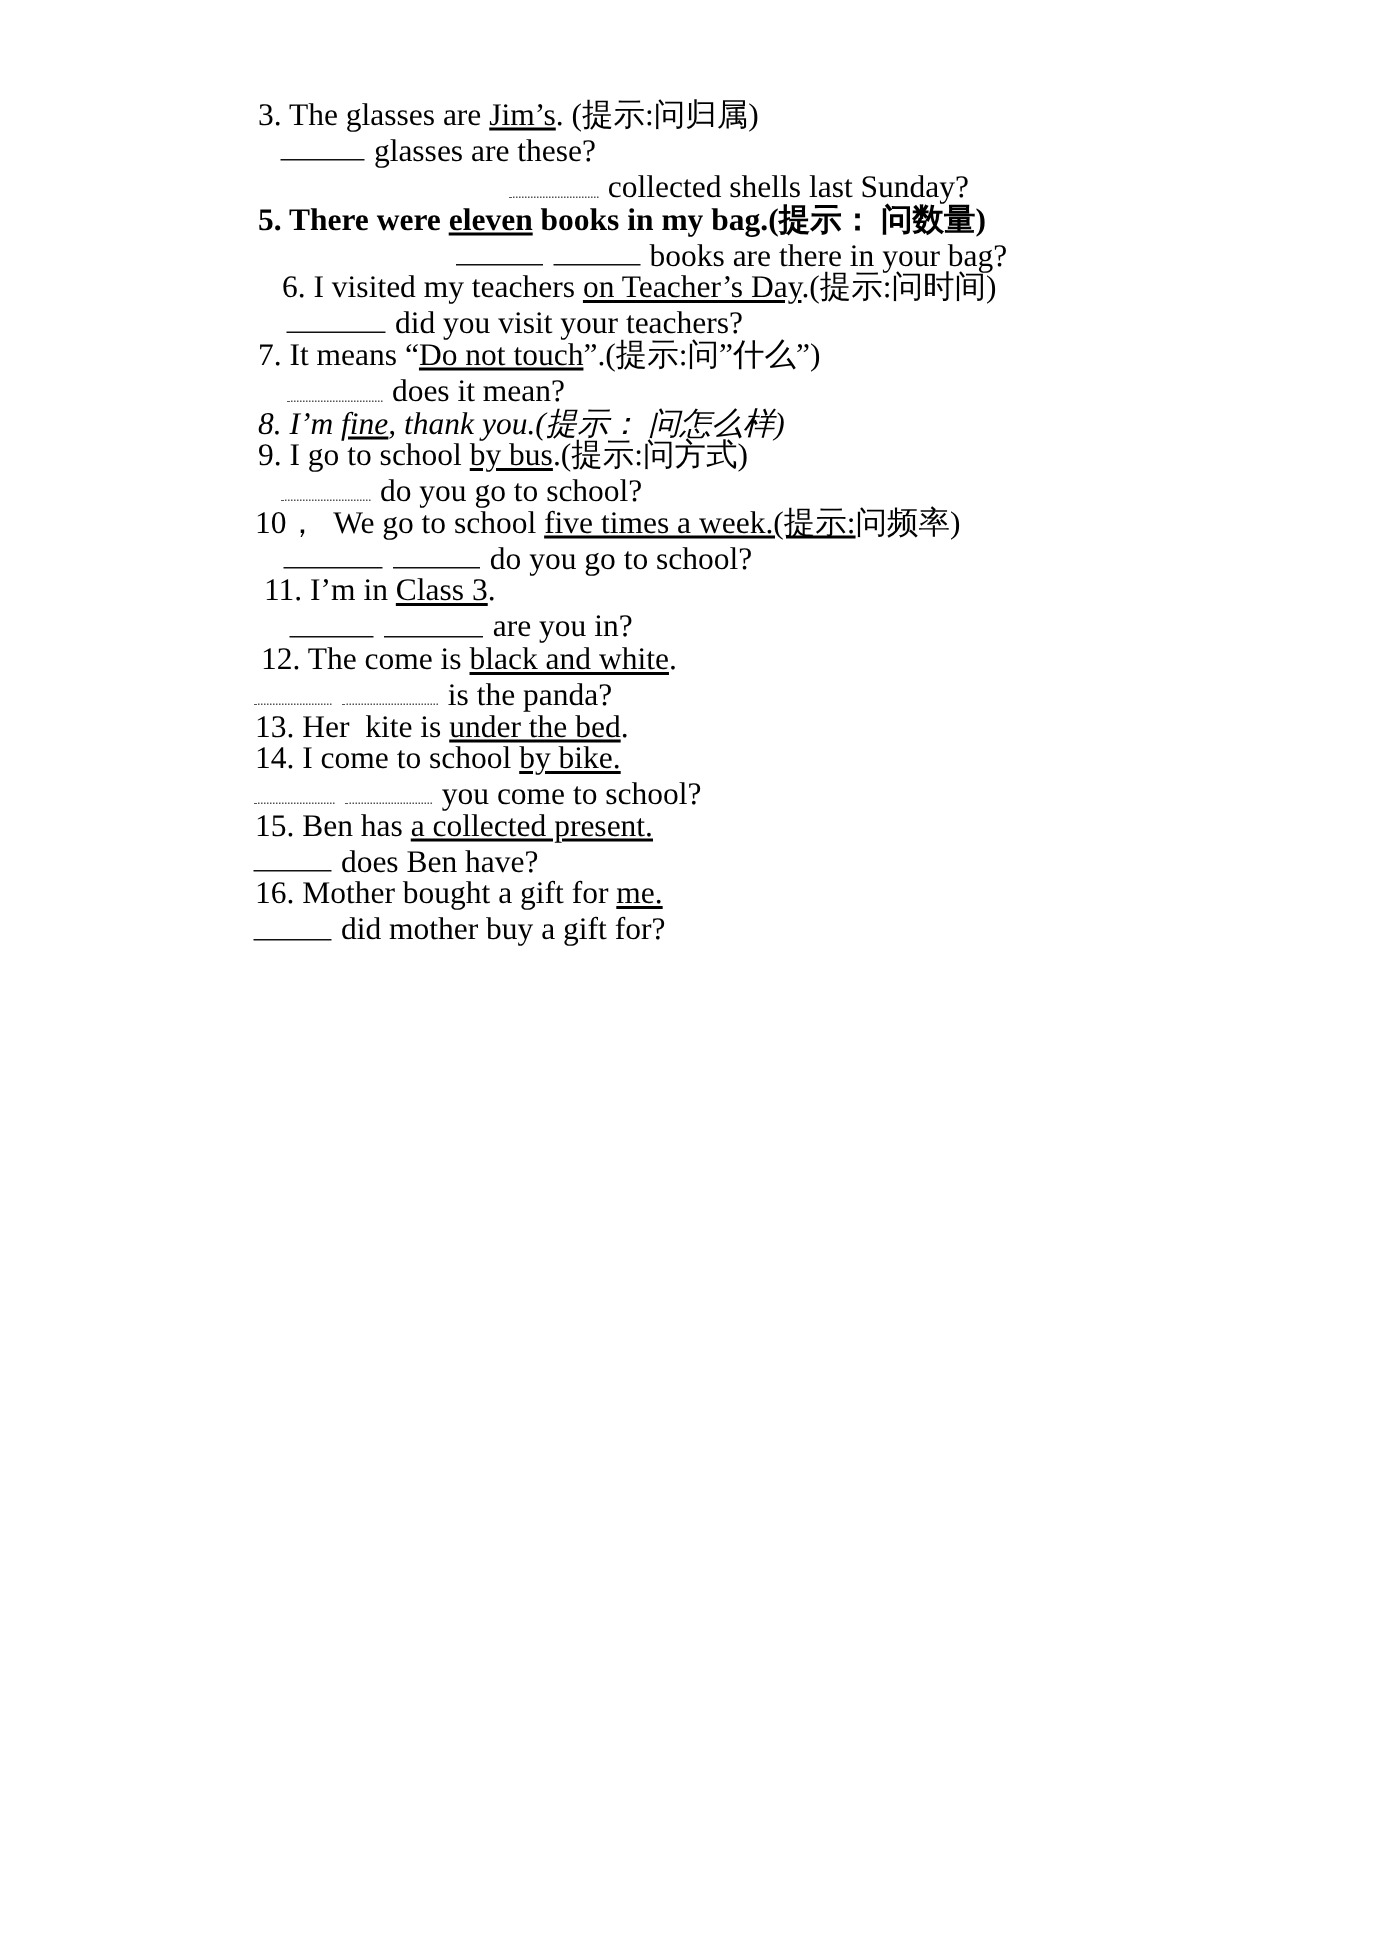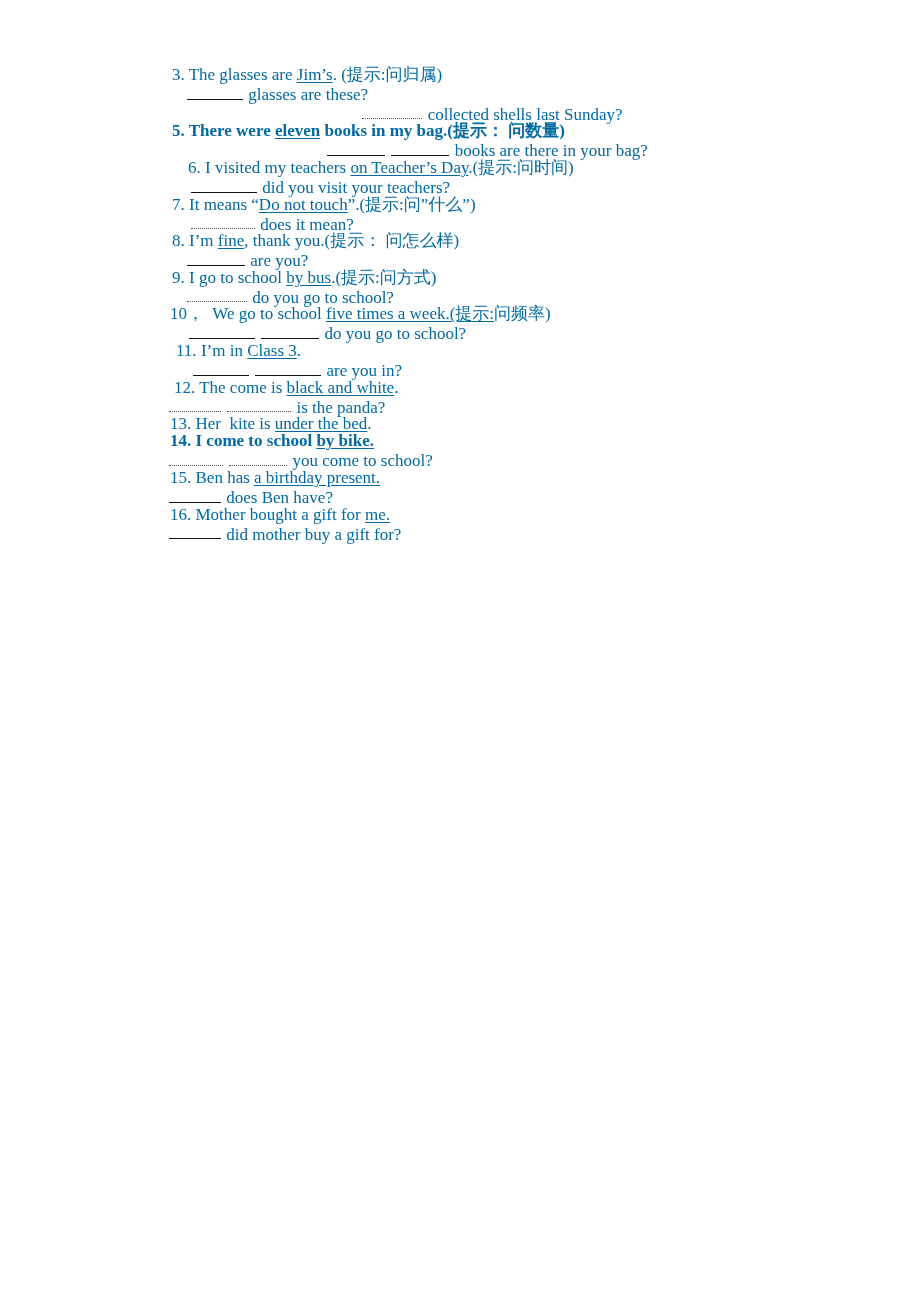--- a/index.html
+++ b/index.html
@@ -22,24 +22,24 @@
     width: 920px;
     height: 1302px;
   }
   .worksheet {
     position: absolute;
     left: 168px;
     top: 66px;
     width: 620px;
   }
   .qline {
-    font-size: 17px;
+    font-size: 21px;
     line-height: 1.0;
     white-space: pre-wrap;
-    color: #0369a1;
+    color: #000000;
   }
   
   .q {
     margin: 0;
     padding: 0;
   }
   
   .a {
     margin: 0;
     padding: 0;
@@ -67,31 +67,30 @@
   <div class="worksheet" id="worksheet">
       <div class="qline q grp-tight" style="margin-left: 4px;"><span>3.</span><span> The glasses are </span><span class="u">Jim’s</span><span>. (提示:问归属)</span></div>
       <div class="qline a grp-tight" style="margin-left: 18px;"><span class="blank" style="width: 56px;"></span><span> glasses are these?</span></div>
       <div class="qline a grp-tight" style="margin-left: 28px; text-align: center;"><span class="blank soft" style="width: 60px;"></span><span> collected shells last Sunday?</span></div>
       <div class="qline q grp-tight" style="margin-left: 4px; font-weight: bold;"><span>5.</span><span> There were </span><span class="u">eleven</span><span> books in my bag.(提示： 问数量)</span></div>
       <div class="qline a grp-tight" style="margin-left: 18px; text-align: center;"><span class="blank" style="width: 58px;"></span> <span class="blank" style="width: 58px;"></span><span> books are there in your bag?</span></div>
       <div class="qline q grp-tight" style="margin-left: 20px;"><span>6.</span><span> I visited my teachers </span><span class="u">on Teacher’s Day</span><span>.(提示:问时间)</span></div>
       <div class="qline a grp-tight" style="margin-left: 22px;"><span class="blank" style="width: 66px;"></span><span> did you visit your teachers?</span></div>
       <div class="qline q grp-tight" style="margin-left: 4px;"><span>7.</span><span> It means “</span><span class="u">Do not touch</span><span>”.(提示:问”什么”)</span></div>
       <div class="qline a grp-tight" style="margin-left: 22px;"><span class="blank soft" style="width: 64px;"></span><span> does it mean?</span></div>
-      <div class="qline q grp-tight" style="margin-left: 4px;"><span>8.</span><span> I’m </span><span class="u">fine</span><span>, thank you.(提示： 问怎么样)</span></div>
-      <div class="qline a grp-tight" style="margin-left: 18px;"><span class="blank" style="width: 58px;"></span><span> are you?</span></div>
+      <div class="qline q grp-tight" style="margin-left: 4px; font-style: italic;"><span>8.</span><span> I’m </span><span class="u">fine</span><span>, thank you.(提示： 问怎么样)</span></div>
       <div class="qline q grp-tight" style="margin-left: 4px;"><span>9.</span><span> I go to school </span><span class="u">by bus</span><span>.(提示:问方式)</span></div>
       <div class="qline a grp-tight" style="margin-left: 18px;"><span class="blank soft" style="width: 60px;"></span><span> do you go to school?</span></div>
       <div class="qline q grp-tight" style="margin-left: 2px;"><span>10，</span><span>  We go to school </span><span class="u">five times a week.(提示:</span><span>问频率)</span></div>
       <div class="qline a grp-loose" style="margin-left: 20px;"><span class="blank" style="width: 66px;"></span> <span class="blank" style="width: 58px;"></span><span> do you go to school?</span></div>
       <div class="qline q grp-loose" style="margin-left: 8px;"><span>11.</span><span> I’m in </span><span class="u">Class 3</span><span>.</span></div>
       <div class="qline a grp-loose" style="margin-left: 24px;"><span class="blank" style="width: 56px;"></span> <span class="blank" style="width: 66px;"></span><span> are you in?</span></div>
       <div class="qline q grp-loose" style="margin-left: 6px;"><span>12.</span><span> The come is </span><span class="u">black and white</span><span>.</span></div>
       <div class="qline a grp-loose" style="margin-left: 0px;"><span class="blank soft" style="width: 52px;"></span> <span class="blank soft" style="width: 64px;"></span><span> is the panda?</span></div>
       <div class="qline q grp-loose" style="margin-left: 2px;"><span>13.</span><span> Her  kite is </span><span class="u">under the bed</span><span>.</span></div>
-      <div class="qline q grp-loose" style="margin-left: 2px; font-weight: bold;"><span>14.</span><span> I come to school </span><span class="u">by bike.</span></div>
+      <div class="qline q grp-loose" style="margin-left: 2px;"><span>14.</span><span> I come to school </span><span class="u">by bike.</span></div>
       <div class="qline a grp-loose" style="margin-left: 0px;"><span class="blank soft" style="width: 54px;"></span> <span class="blank soft" style="width: 58px;"></span><span> you come to school?</span></div>
-      <div class="qline q grp-loose" style="margin-left: 2px;"><span>15.</span><span> Ben has </span><span class="u">a birthday present.</span></div>
+      <div class="qline q grp-loose" style="margin-left: 2px;"><span>15.</span><span> Ben has </span><span class="u">a collected present.</span></div>
       <div class="qline a grp-loose" style="margin-left: 0px;"><span class="blank" style="width: 52px;"></span><span> does Ben have?</span></div>
       <div class="qline q grp-loose" style="margin-left: 2px;"><span>16.</span><span> Mother bought a gift for </span><span class="u">me.</span></div>
       <div class="qline a grp-loose" style="margin-left: 0px;"><span class="blank" style="width: 52px;"></span><span> did mother buy a gift for?</span></div>
     </div>
 </div>
 
 </body></html>

